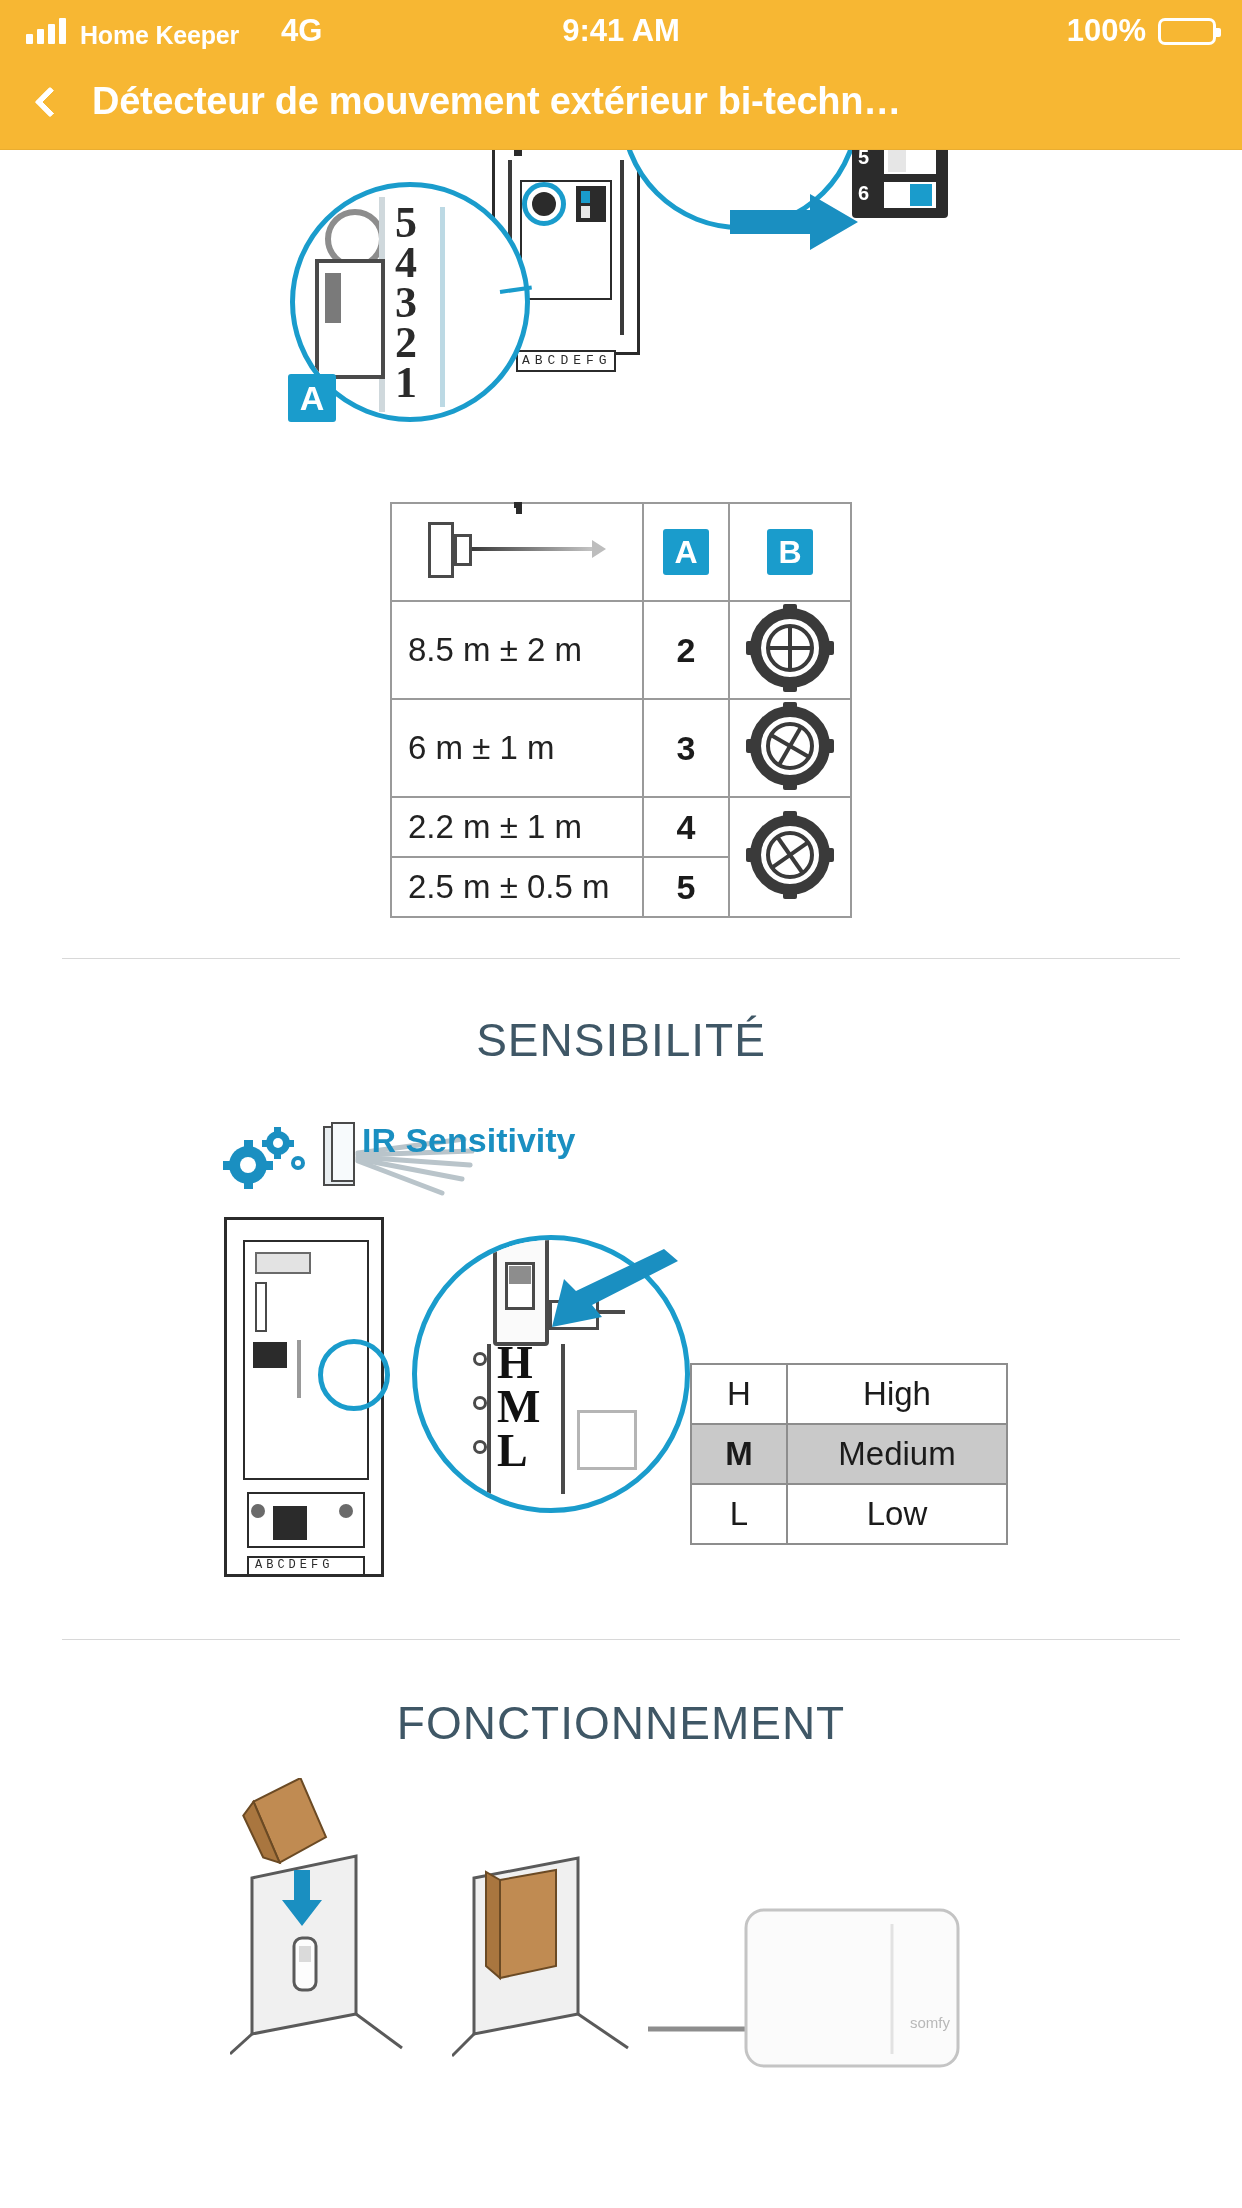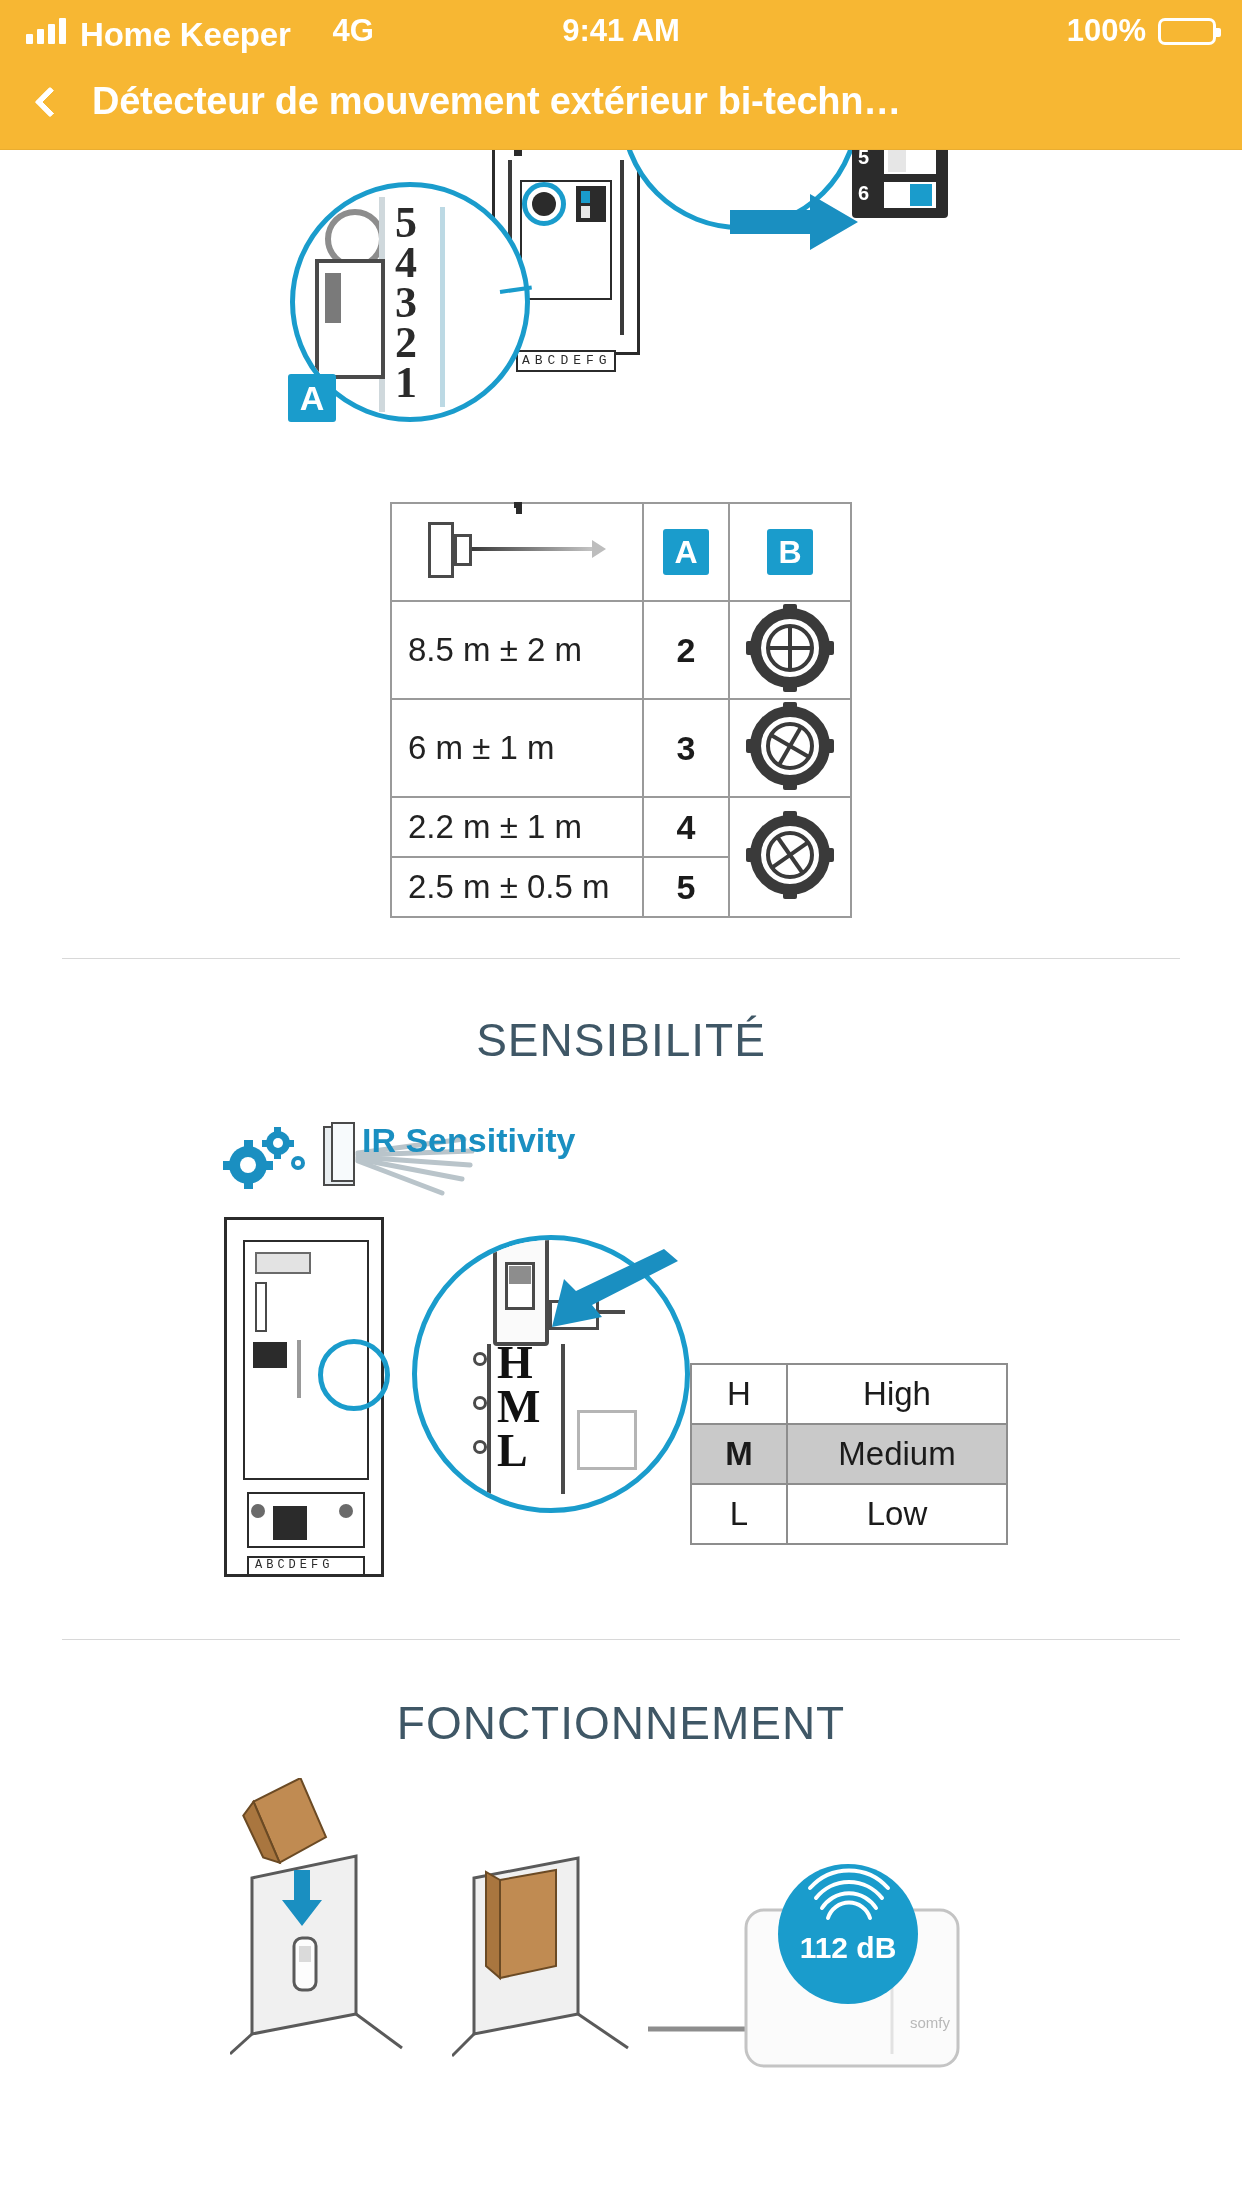--- a/index.html
+++ b/index.html
@@ -24,21 +24,21 @@
     font-weight: 700;
     position: relative;
   }
   .sb-left { display:flex; align-items:center; gap: 14px; }
   .signal { display:flex; align-items: flex-end; gap: 4px; height: 26px; }
   .signal i { display:block; width:7px; background:#fff; border-radius:1px; }
   .signal i:nth-child(1){ height: 10px; }
   .signal i:nth-child(2){ height: 15px; }
   .signal i:nth-child(3){ height: 20px; }
   .signal i:nth-child(4){ height: 26px; }
-  .carrier { font-size: 33px; font-weight: 600; letter-spacing: -0.2px; margin-top: 8px; }
+  .carrier { font-size: 25px; font-weight: 600; letter-spacing: -0.2px; margin-top: 8px; }
   .netmode { font-size: 31px; font-weight: 600; margin-left: 28px; }
   .sb-time {
     position: absolute; left: 0; right: 0; text-align: center;
     font-size: 31px; font-weight: 700; pointer-events:none;
   }
   .sb-right { margin-left:auto; display:flex; align-items:center; gap: 12px; }
   .batt-pct { font-size: 31px; font-weight: 600; }
   .batt {
     width: 58px; height: 27px; border: 3px solid #fff; border-radius: 7px;
     position: relative; padding: 2px;
@@ -483,26 +483,15 @@
       <line x1="0" y1="25" x2="112" y2="25" stroke="#8d8d8d" stroke-width="5"></line>
       <polygon points="112,12 138,25 112,38" fill="#8d8d8d"></polygon>
     </svg>
 
     <svg style="position:absolute; left:742px; top:110px;" width="230" height="180" viewBox="0 0 230 180">
       <rect x="4" y="4" width="212" height="156" rx="18" fill="#fbfbfb" stroke="#c4c4c4" stroke-width="3"></rect>
       <line x1="150" y1="18" x2="150" y2="148" stroke="#e2e2e2" stroke-width="3"></line>
       <text x="168" y="122" font-family="Liberation Sans, sans-serif" font-size="15" fill="#b8b8b8">somfy</text>
     </svg>
 
-    <div class="bubble" style="left:778px; top:68px; width:140px; height:140px; font-size:30px;">
-      <svg style="position:absolute; left:0; top:0;" width="140" height="140" viewBox="0 0 140 140">
-        <g fill="none" stroke="#ffffff" stroke-width="4" stroke-linecap="round">
-          <path d="M50 54 A22 22 0 0 1 92 54"></path>
-          <path d="M44 44 A32 32 0 0 1 98 44"></path>
-          <path d="M38 34 A42 42 0 0 1 104 34"></path>
-          <path d="M32 24 A52 52 0 0 1 110 24"></path>
-        </g>
-      </svg>
-      <span style="position:relative; top:14px;">112 dB</span>
-    </div>
   </div>
 
 </div>
 
 </body></html>

